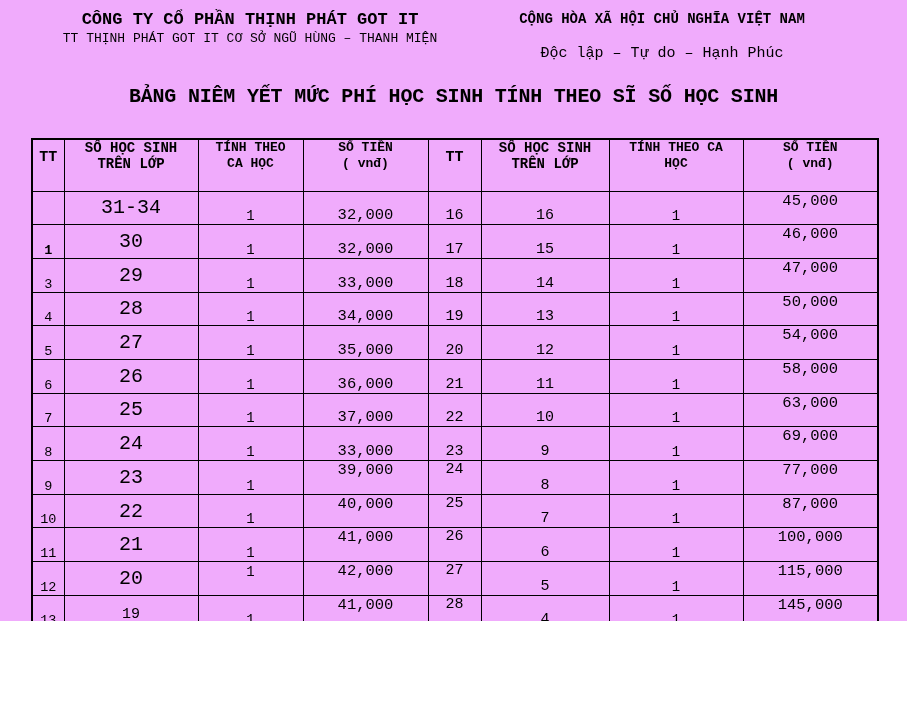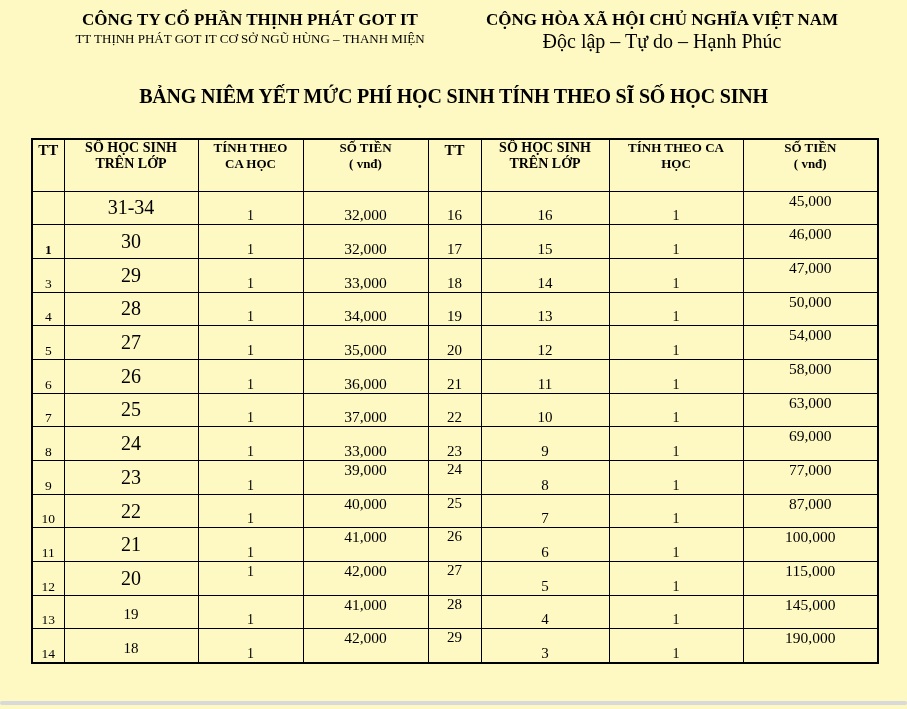--- a/index.html
+++ b/index.html
@@ -3,23 +3,23 @@
 <meta charset="utf-8">
 <style>
   html, body {
     margin: 0;
     padding: 0;
     background: #ffffff;
   }
   .page {
     position: relative;
     width: 907px;
-    height: 709px;
-    background: #fef9c3;
-    font-family: Liberation Serif, serif;
+    height: 621px;
+    background: #f0abfc;
+    font-family: Liberation Mono, monospace;
     color: #000;
     overflow: hidden;
   }
   
   .company-block {
     position: absolute;
     left: 30px;
     top: 9px;
     width: 440px;
     text-align: center;
@@ -36,28 +36,28 @@
     text-align: center;
   }
   .national-block {
     position: absolute;
     left: 452px;
     top: 9px;
     width: 420px;
     text-align: center;
   }
   .national-1 {
-    font-size: 17px;
+    font-size: 14px;
     font-weight: bold;
     line-height: 21px;
   }
   .national-2 {
-    font-size: 20px;
+    font-size: 15px;
     line-height: 19px;
-    margin-top: 2px;
+    margin-top: 14px;
   }
   
   .doc-title {
     position: absolute;
     top: 85px;
     left: 0;
     width: 100%;
     text-align: center;
     font-weight: bold;
     font-size: 20px;
@@ -82,21 +82,21 @@
   }
   .fee-table thead tr { height: 52px; }
   .fee-table tbody tr { height: 33.7px; }
   th {
     font-weight: bold;
     vertical-align: top;
     padding-top: 4px;
     font-size: 13px;
     line-height: 16px;
   }
-  th.tt-h   { font-size: 15px; padding-top: 2px; }
+  th.tt-h   { font-size: 15px; padding-top: 10px; }
   th.hs-h   { font-size: 14px; margin-left: 37px; }
   
   .c-tt  { font-size: 13.5px; vertical-align: bottom; padding-bottom: 4px; }
   .c-tt.bold { font-weight: bold; }
   .c-hs.big { font-size: 20px; vertical-align: middle; }
   .c-hs.sm  { font-size: 15px; vertical-align: bottom; padding-bottom: 5px; }
   .c-ca  { font-size: 14px; vertical-align: bottom; padding-bottom: 5px; }
   .c-ca.top { vertical-align: top; padding-top: 2px; padding-bottom: 0; }
   .c-money { font-size: 15.5px; }
   .c-ttr   { font-size: 15px; }

